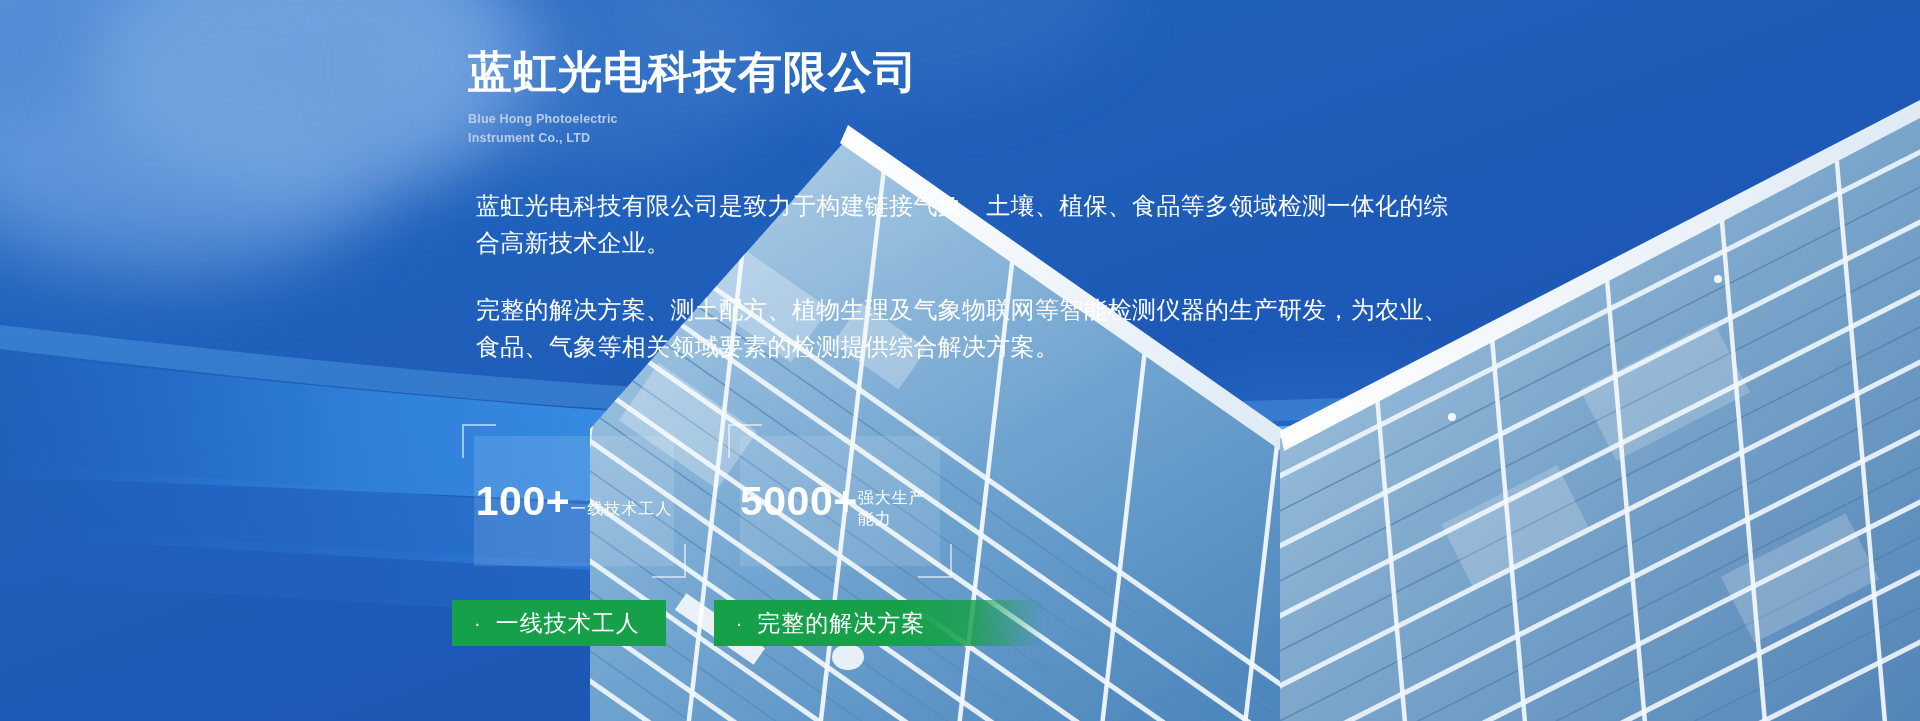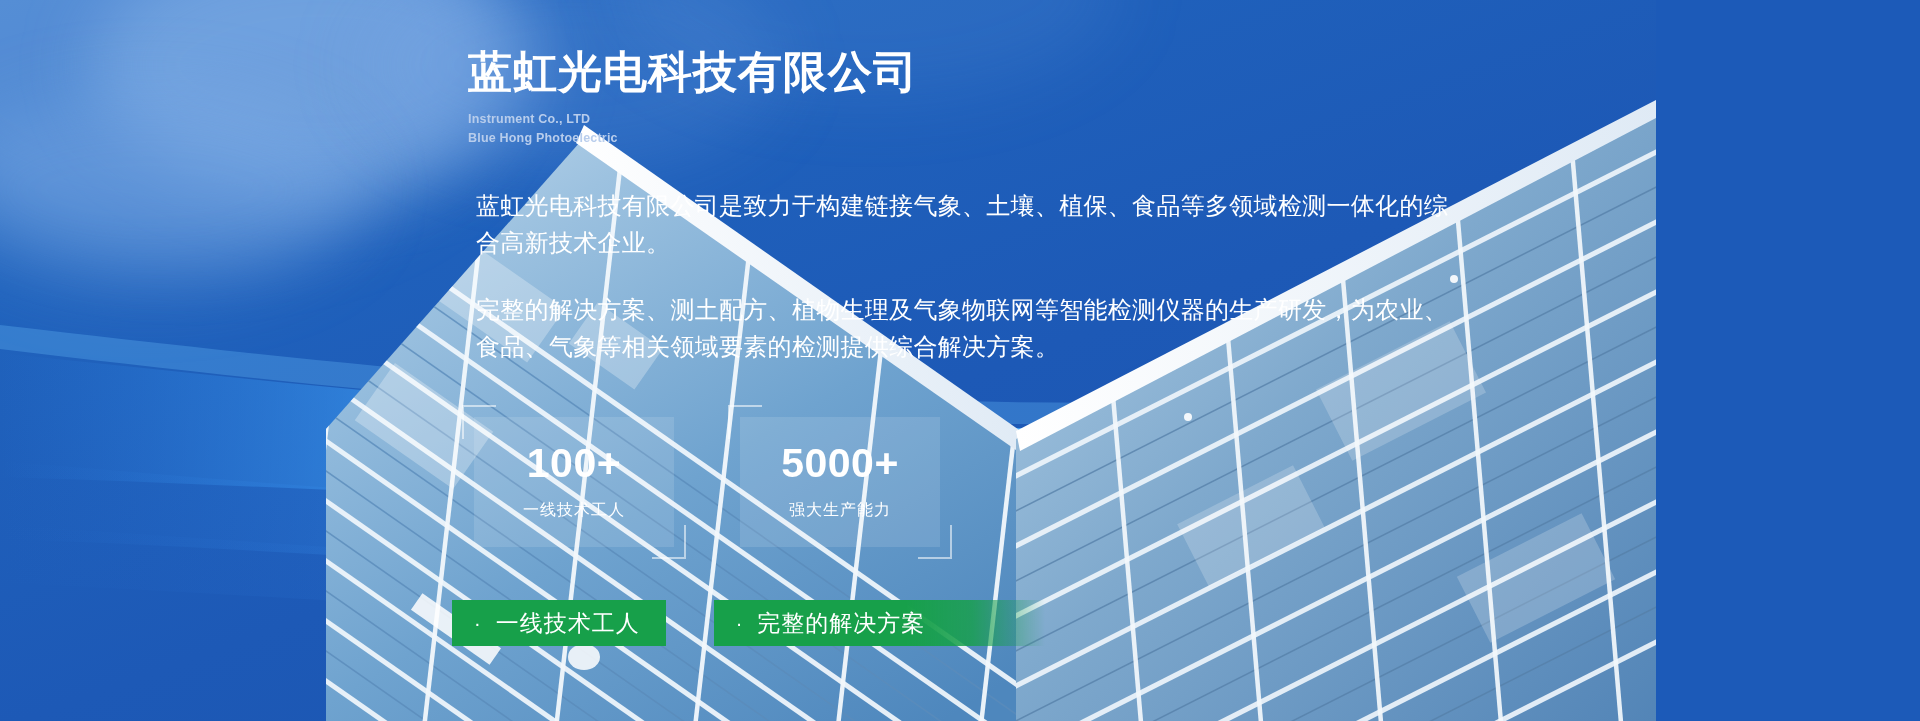--- a/index.html
+++ b/index.html
@@ -1,21 +1,21 @@
 <!DOCTYPE html>
 <html><head>
 <meta charset="utf-8">
 <style>
   html,body{margin:0;padding:0;}
   body{
     width:1920px;height:721px;overflow:hidden;
     font-family:"Liberation Sans","DejaVu Sans",sans-serif;
     background:#1c5ab8;
   }
-  #stage{position:relative;width:1656px;height:721px;overflow:hidden;
+  #stage{position:relative;width:1920px;height:721px;overflow:hidden;
     background:linear-gradient(160deg,#2a6ec4 0%,#2063bd 22%,#1d59b6 55%,#1a53ae 100%);}
 
   
   .cloud{position:absolute;border-radius:50%;filter:blur(34px);pointer-events:none;}
   .c1{left:-120px;top:-150px;width:620px;height:400px;background:rgba(150,190,240,.40);}
   .c2{left:90px;top:-60px;width:460px;height:250px;background:rgba(175,208,246,.32);}
   .c3{left:-60px;top:90px;width:420px;height:200px;background:rgba(130,175,232,.30);}
   .c4{left:360px;top:-40px;width:420px;height:210px;background:rgba(120,165,228,.20);}
   .c5{left:620px;top:-120px;width:500px;height:220px;background:rgba(110,160,225,.14);}
 
@@ -38,21 +38,21 @@
   .subtitle span{display:block;}
 
   .para{margin:8px;color:#ffffff;font-size:24px;line-height:1.55;letter-spacing:.3px;}
   .para.p1{padding-top:32px;max-width:985px;}
   .para.p2{padding-top:22px;max-width:985px;}
 
   
   .stats{display:flex;gap:66px;padding-top:44px;padding-left:6px;}
   .stat{position:relative;width:200px;height:130px;
     background:rgba(255,255,255,.12);
-    display:flex;flex-direction:column;align-items:center;justify-content:center;}
+    display:flex;flex-direction:row;align-items:center;justify-content:center;margin-top:19px;}
   .stat::before,.stat::after{content:"";position:absolute;width:32px;height:32px;pointer-events:none;}
   .stat::before{left:-12px;top:-12px;border-left:2px solid rgba(255,255,255,.55);border-top:2px solid rgba(255,255,255,.55);}
   .stat::after{right:-12px;bottom:-12px;border-right:2px solid rgba(255,255,255,.55);border-bottom:2px solid rgba(255,255,255,.55);}
   .stat-num{font-size:41px;font-weight:700;color:#fff;line-height:1;letter-spacing:.5px;}
   .stat-lbl{font-size:16px;color:#fff;padding-top:16px;letter-spacing:1px;}
 
   
   .tags{display:flex;position:absolute;left:452px;top:600px;}
   .tag{height:46px;display:flex;align-items:center;color:#fff;font-size:23px;
     letter-spacing:1px;white-space:nowrap;}
@@ -214,22 +214,22 @@
     <path d="M690,410 L1332,78 L1332,96 L694,430 Z" fill="url(#edgeLt)"></path>
     <circle cx="1128" cy="258" r="4" fill="#ffffff" opacity="0.9"></circle>
     <circle cx="862" cy="396" r="4" fill="#ffffff" opacity="0.9"></circle>
   </svg>
 
   <div class="content">
 
     <h1 class="title">蓝虹光电科技有限公司</h1>
 
     <div class="subtitle">
+      <span>Blue Hong Photoelectric</span>
       <span>Instrument Co., LTD</span>
-      <span>Blue Hong Photoelectric</span>
     </div>
 
     <p class="para p1">蓝虹光电科技有限公司是致力于构建链接气象、土壤、植保、食品等多领域检测一体化的综合高新技术企业。</p>
 
     <p class="para p2">完整的解决方案、测土配方、植物生理及气象物联网等智能检测仪器的生产研发，为农业、食品、气象等相关领域要素的检测提供综合解决方案。</p>
 
     <div class="stats">
       <div class="stat">
         <div class="stat-num">100+</div>
         <div class="stat-lbl">一线技术工人</div>

